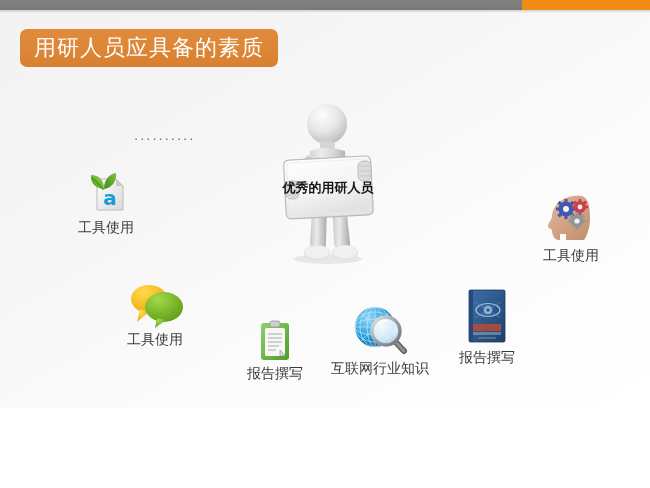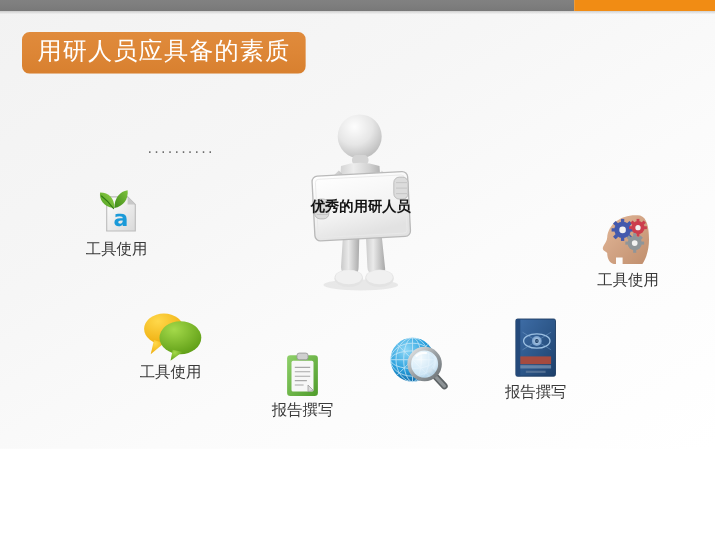--- a/index.html
+++ b/index.html
@@ -324,20 +324,21 @@
         </g>
 
         <line x1="40" y1="33" x2="52" y2="46" stroke="#5d6365" stroke-width="6" stroke-linecap="round"></line>
         <line x1="40" y1="33" x2="52" y2="46" stroke="#8d9396" stroke-width="3" stroke-linecap="round"></line>
 
         <circle cx="34" cy="26" r="14" fill="url(#lensG)" opacity="0.93"></circle>
         <circle cx="34" cy="26" r="14" fill="none" stroke="url(#ringG)" stroke-width="3.4"></circle>
         <path d="M26 19 Q30 15 36 16" stroke="#ffffff" stroke-width="2" fill="none" opacity="0.9"></path>
       </svg>
     </div>
+    <div class="node-label">互联网行业知识</div>
   </div>
 
   <div class="node" style="left:450px; top:288px; width:74px;">
     <div class="icon-box">
       <svg width="46" height="58" viewBox="0 0 46 58">
         <defs>
           <linearGradient id="bookG" x1="0" y1="0" x2="1" y2="1">
             <stop offset="0%" stop-color="#3f6ea8"></stop>
             <stop offset="55%" stop-color="#2c5688"></stop>
             <stop offset="100%" stop-color="#1d3f6a"></stop>

